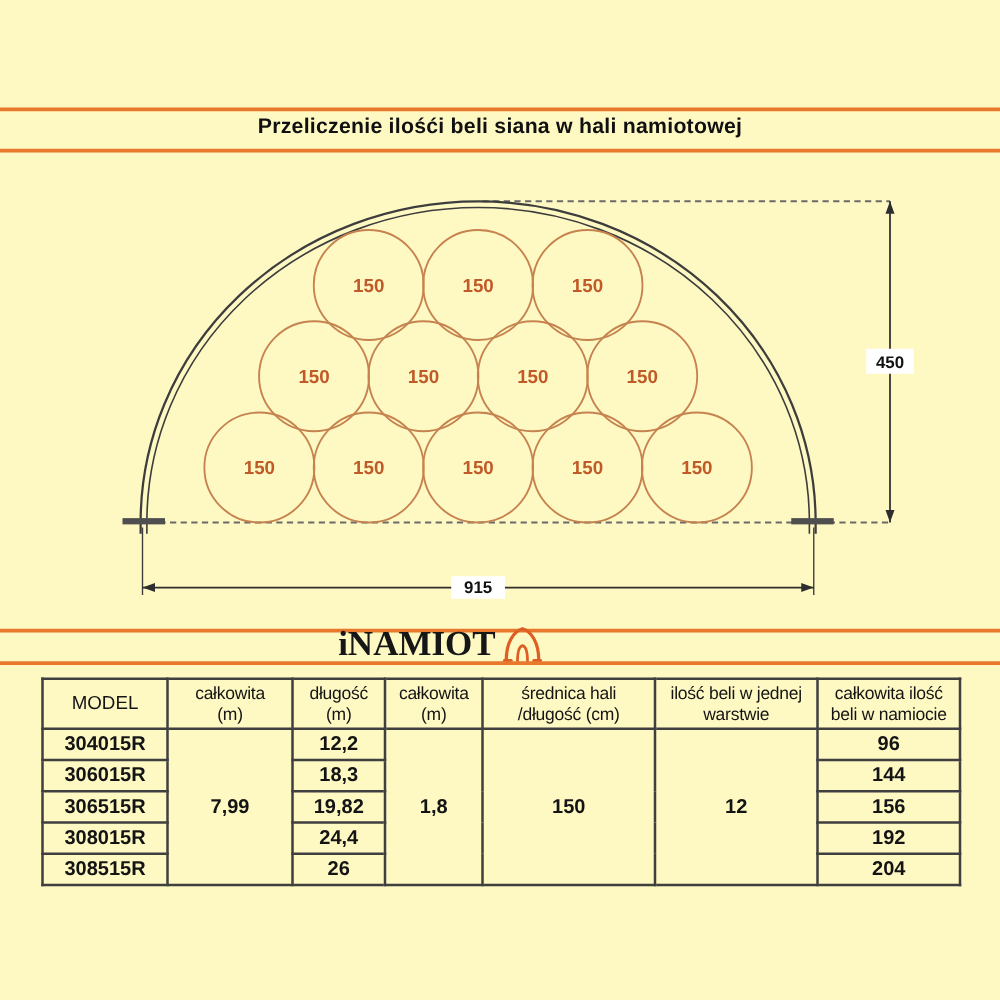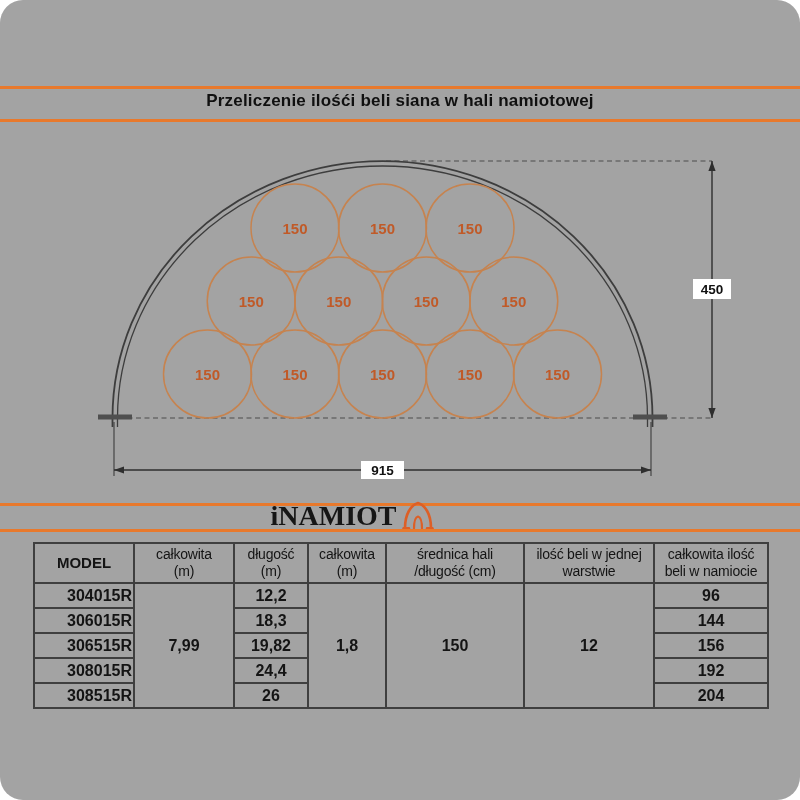--- a/index.html
+++ b/index.html
@@ -1,17 +1,17 @@
 <!DOCTYPE html>
 <html><head>
 <meta charset="utf-8">
 <style>
   html,body { margin:0; padding:0; background:#fff; }
-  .page { position:relative; width:800px; height:800px; background:#a3a3a3;
-          font-family:"Liberation Sans",sans-serif; overflow:hidden;border-radius:23px; }
+  .page { position:relative; width:800px; height:800px; background:#fef9c3;
+          font-family:"Liberation Sans",sans-serif; overflow:hidden; }
 
   
   .rule { position:absolute; left:0; width:800px; height:3px; background:#e8792c; }
   .rule.t1 { top:86px; }  .rule.t2 { top:119px; }
   .rule.l1 { top:503px; } .rule.l2 { top:529px; }
 
   .page-title { position:absolute; top:91px; left:0; width:800px; text-align:center;
                 font-size:17px; font-weight:bold; color:#101010; letter-spacing:0.2px; }
 
   .diagram { position:absolute; top:130px; left:0; }
@@ -31,23 +31,23 @@
   .logo { position:absolute; top:500px; left:0; width:704px; height:32px;
           display:flex; align-items:center; justify-content:center; gap:5px; }
   .logo-text { font-family:"Liberation Serif",serif; font-weight:bold; font-size:28px;
                color:#161616; line-height:1; }
 
   .spec-table { position:absolute; top:542px; left:33px; width:734px;
                 border-collapse:collapse; table-layout:fixed; }
   .spec-table th, .spec-table td { border:2px solid #3f3f3f; text-align:center;
                 padding:0 1px; color:#141414; vertical-align:middle; overflow:hidden;font-weight:bold; }
   .spec-table thead th { height:38px; font-size:14px; font-weight:normal; letter-spacing:-0.2px; line-height:1.25; }
-  .spec-table thead th.model-h { font-weight:bold; font-size:15px; letter-spacing:0; }
+  .spec-table thead th.model-h { font-weight:normal; font-size:15px; letter-spacing:0; }
   .spec-table tbody td { height:23px; font-size:16px; }
-  .spec-table tbody td.model { font-weight:bold;text-align:right; }
+  .spec-table tbody td.model { font-weight:bold; }
 </style>
 </head>
 <body>
 
 <div class="page">
 
   <div class="rule t1"></div>
   <div class="page-title">Przeliczenie ilośći beli siana w hali namiotowej</div>
   <div class="rule t2"></div>
 

